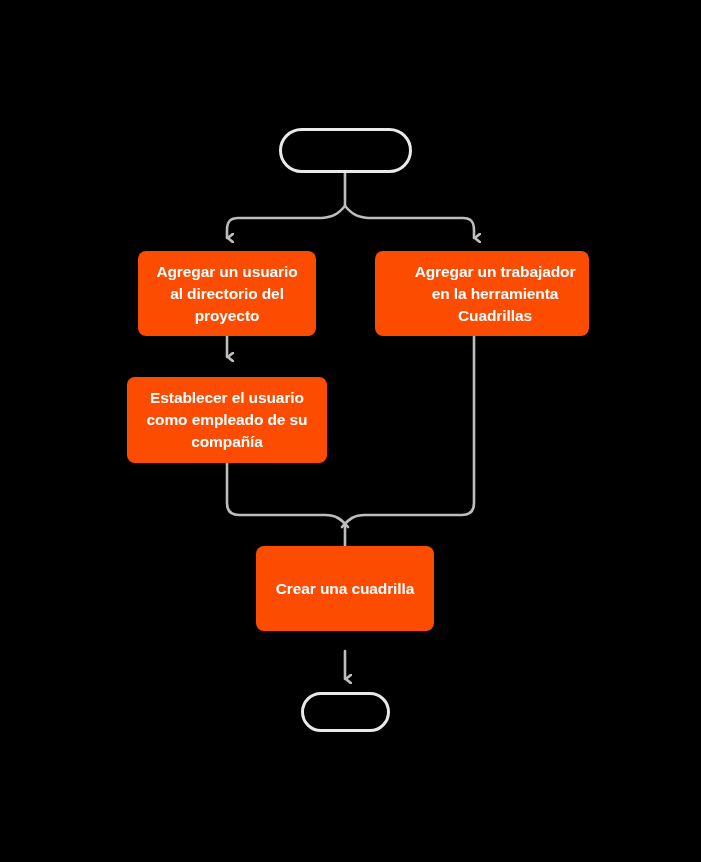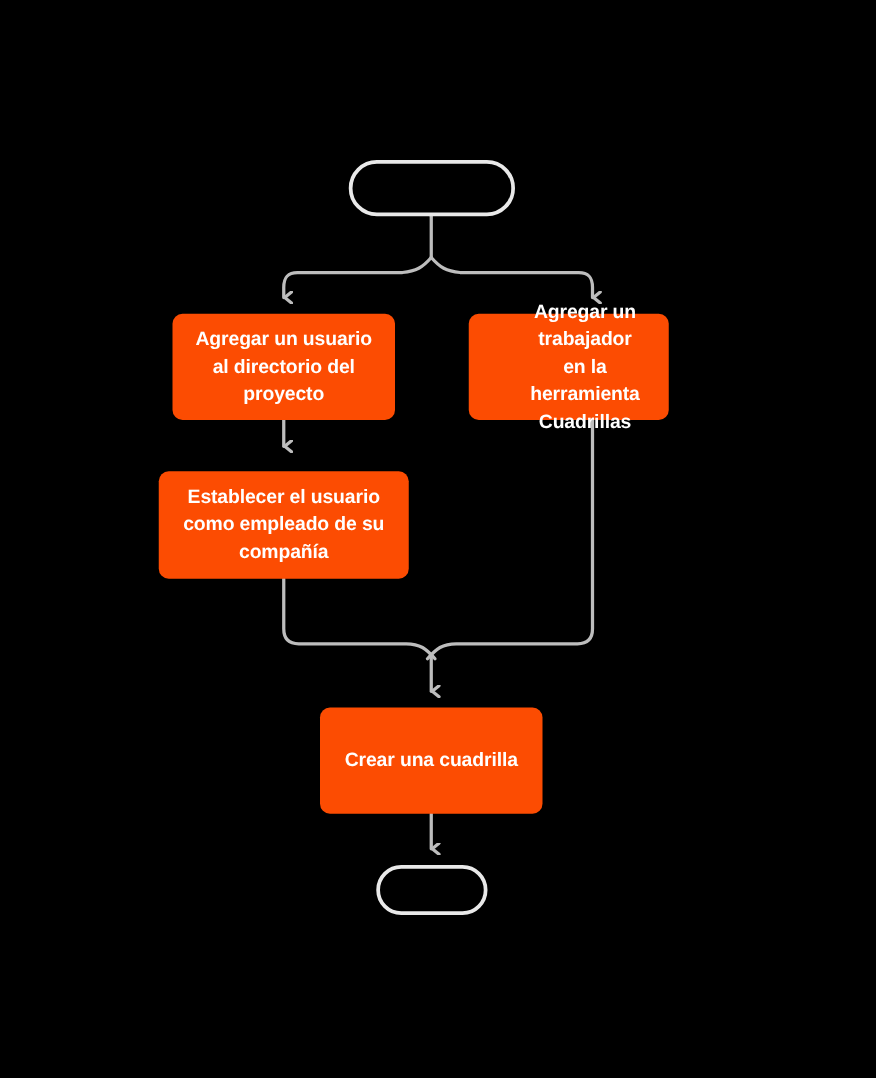--- a/index.html
+++ b/index.html
@@ -95,33 +95,33 @@
   <div class="node node-terminal" style="left:279px; top:128px; width:133px; height:45px;">
     <span class="node-label"></span>
   </div>
 
   <div class="node node-process" style="left:138px; top:251px; width:178px; height:85px;">
     <span class="node-label">Agregar un usuario
 al directorio del
 proyecto</span>
   </div>
 
-  <div class="node node-process" style="left:375px; top:251px; width:160px; height:85px;padding-left:36px;">
+  <div class="node node-process" style="left:375px; top:251px; width:214px; height:85px;padding-left:36px;">
     <span class="node-label">Agregar un trabajador
 en la herramienta
 Cuadrillas</span>
   </div>
 
   <div class="node node-process" style="left:127px; top:377px; width:200px; height:86px;align-items:center;">
     <span class="node-label">Establecer el usuario
 como empleado de su
 compañía</span>
   </div>
 
-  <div class="node node-process" style="left:256px; top:566px; width:178px; height:85px;">
+  <div class="node node-process" style="left:256px; top:546px; width:178px; height:85px;">
     <span class="node-label">Crear una cuadrilla</span>
   </div>
 
   <div class="node node-terminal" style="left:301px; top:692px; width:89px; height:40px;">
     <span class="node-label"></span>
   </div>
 
 </div>
 
 </body></html>

